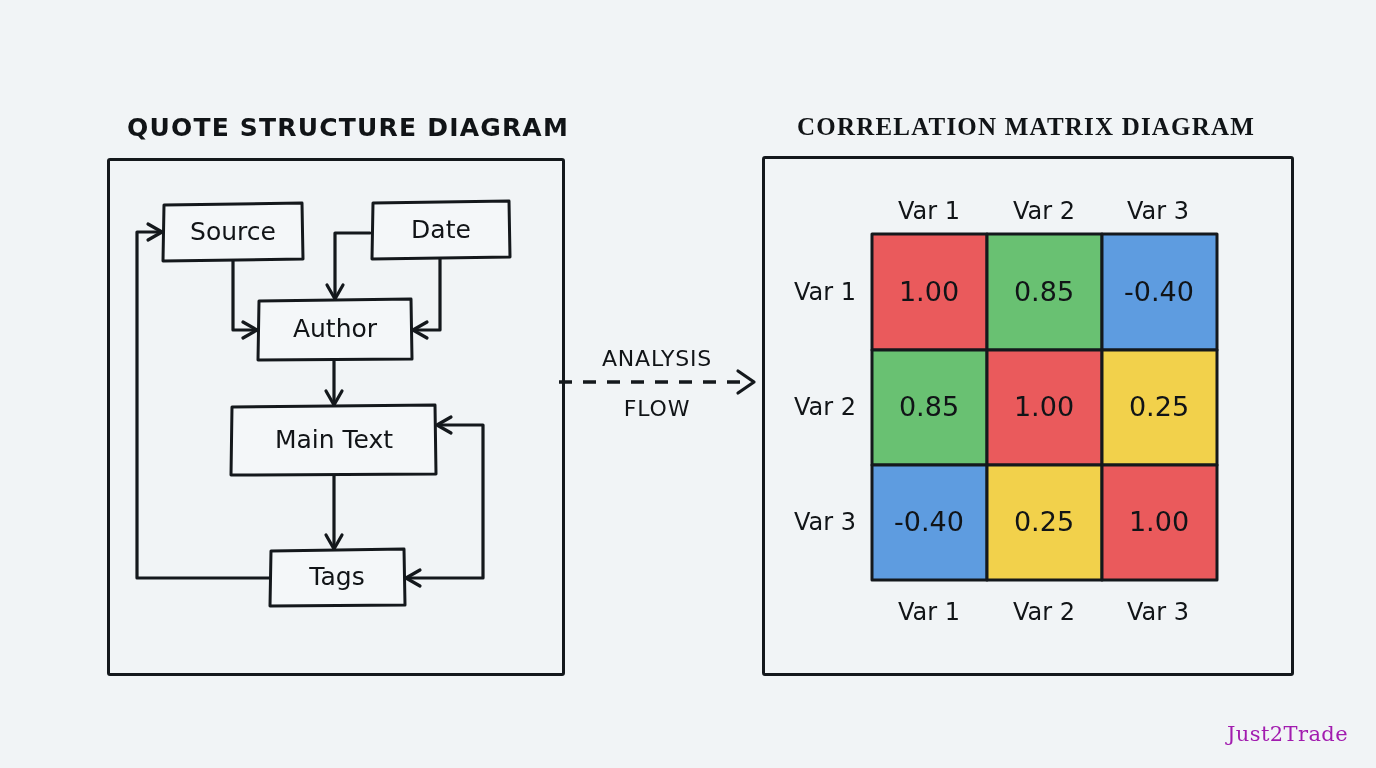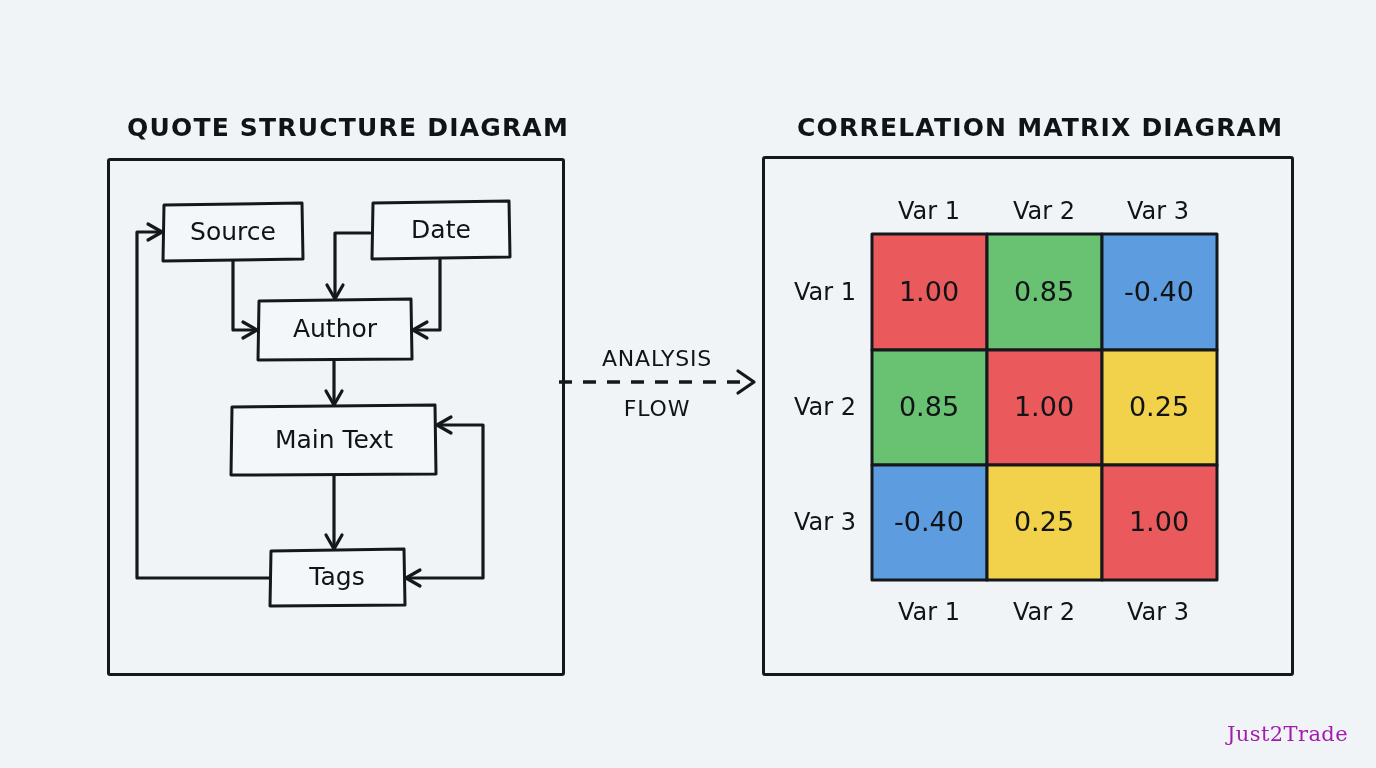--- a/index.html
+++ b/index.html
@@ -20,21 +20,21 @@
   .panel-title {
     position: absolute;
     font-family: "DejaVu Sans", sans-serif;
     font-size: 25px;
     font-weight: 600;
     letter-spacing: 1.2px;
     color: #111417;
     white-space: nowrap;
   }
   #title-left  { left: 127px; top: 113px; }
-  #title-right { left: 797px; top: 113px; }
+  #title-right { left: 797px; top: 113px; font-family: Liberation Serif, serif; }
 
   
   .panel-frame {
     position: absolute;
     border: 3px solid #14181c;
     background: transparent;
     border-radius: 3px;
   }
   #frame-left  { left: 107px; top: 158px; width: 452px; height: 512px; }
   #frame-right { left: 762px; top: 156px; width: 526px; height: 514px; }

